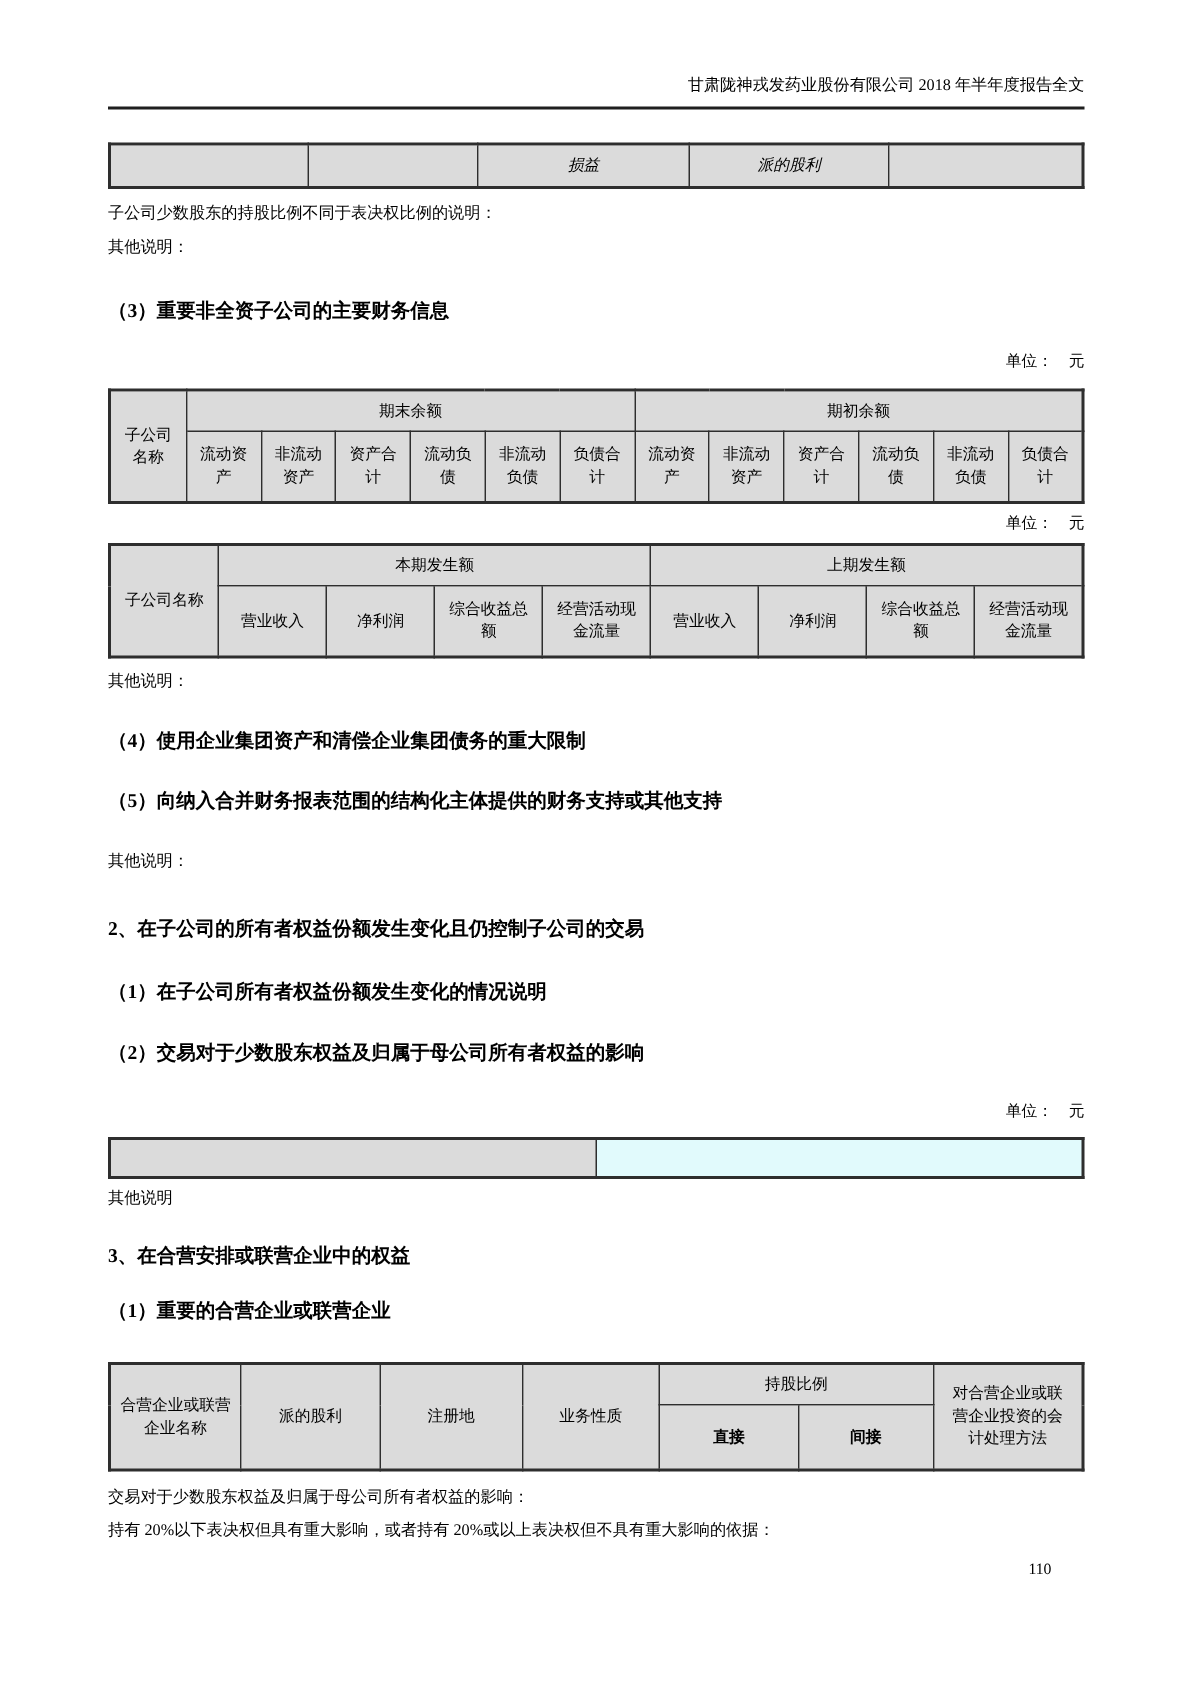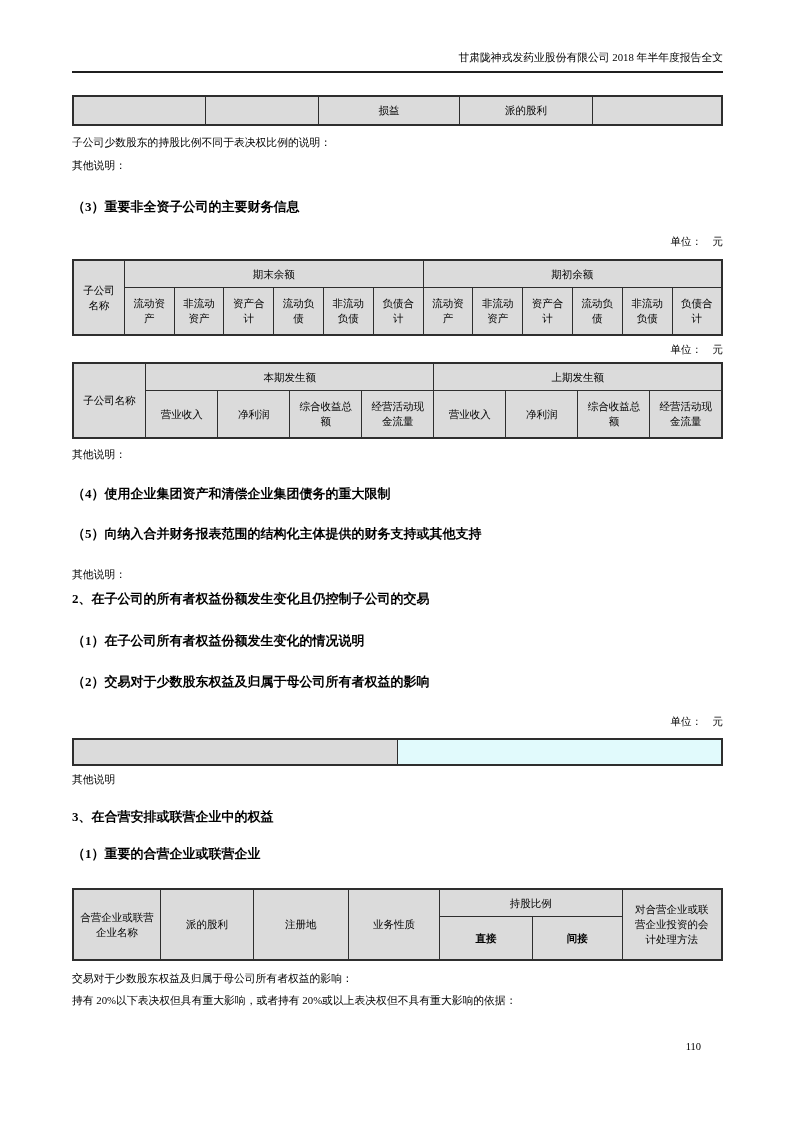--- a/index.html
+++ b/index.html
@@ -19,21 +19,21 @@
     border:1px solid #2e2e2e; padding:1px 2px; text-align:center; vertical-align:middle;
     font-size:10.5px; line-height:15px; white-space:pre-line; overflow:hidden;
   }
   .tbl td.g { background:#dbdbdb; }
   .tbl td.cyan { background:#e1fafc; }
 
   .r1 td { height:24px; }
   .r2 td { height:44px; }
   .jv1 td { height:24px; }
   .jv2 td { height:40px;font-weight:bold; }
-  .frag td { height:25px; }
+  .frag td { height:25px;font-style:italic; }
   .small td { height:22px; border:1px solid #2e2e2e; }
 
   p.bt { margin:0; font-size:10.8px; line-height:15px; }
   .heading { margin:0; font-size:13px; line-height:17px; font-weight:bold; }
   .unit { font-size:10.5px; line-height:14px; text-align:right; }
   .pageno { position:absolute; top:1040px; right:92px; font-size:10.5px; line-height:14px; }
 </style>
 </head>
 <body>
 
@@ -160,21 +160,21 @@
     </tbody>
       </table>
 
     <p class="bt" style="margin-top:8px">其他说明：</p>
 
     <h3 class="heading" style="margin-top:23px">（4）使用企业集团资产和清偿企业集团债务的重大限制</h3>
     <h3 class="heading" style="margin-top:23px">（5）向纳入合并财务报表范围的结构化主体提供的财务支持或其他支持</h3>
 
     <p class="bt" style="margin-top:25px">其他说明：</p>
 
-    <h3 class="heading" style="margin-top:8px">2、在子公司的所有者权益份额发生变化且仍控制子公司的交易</h3>
+    <h3 class="heading" style="margin-top:28px">2、在子公司的所有者权益份额发生变化且仍控制子公司的交易</h3>
     <h3 class="heading" style="margin-top:25px">（1）在子公司所有者权益份额发生变化的情况说明</h3>
     <h3 class="heading" style="margin-top:24px">（2）交易对于少数股东权益及归属于母公司所有者权益的影响</h3>
 
     <div class="unit" style="margin-top:25px">单位：　元</div>
 
     <table class="tbl small" style="margin-top:9px">
       <colgroup>
           <col style="width:50%">
           <col style="width:50%">
         </colgroup>

